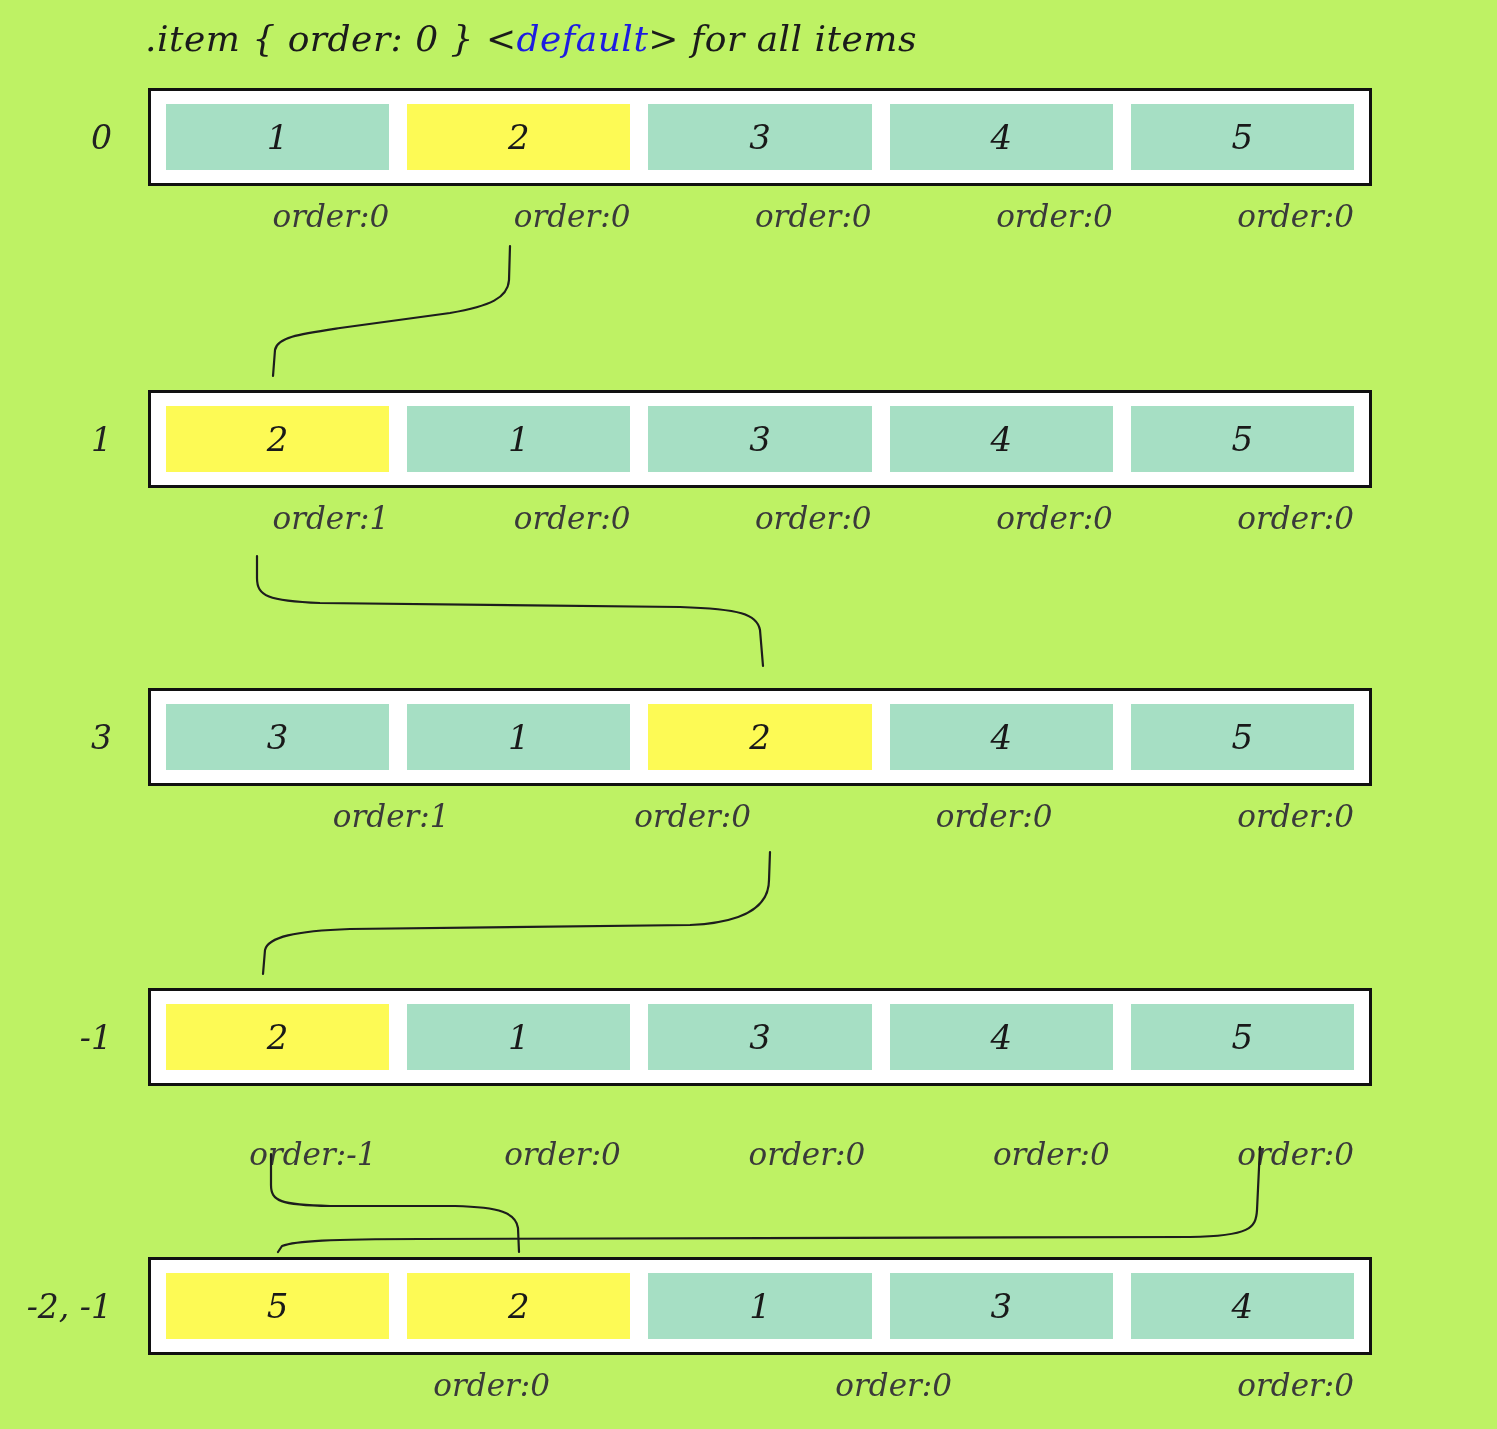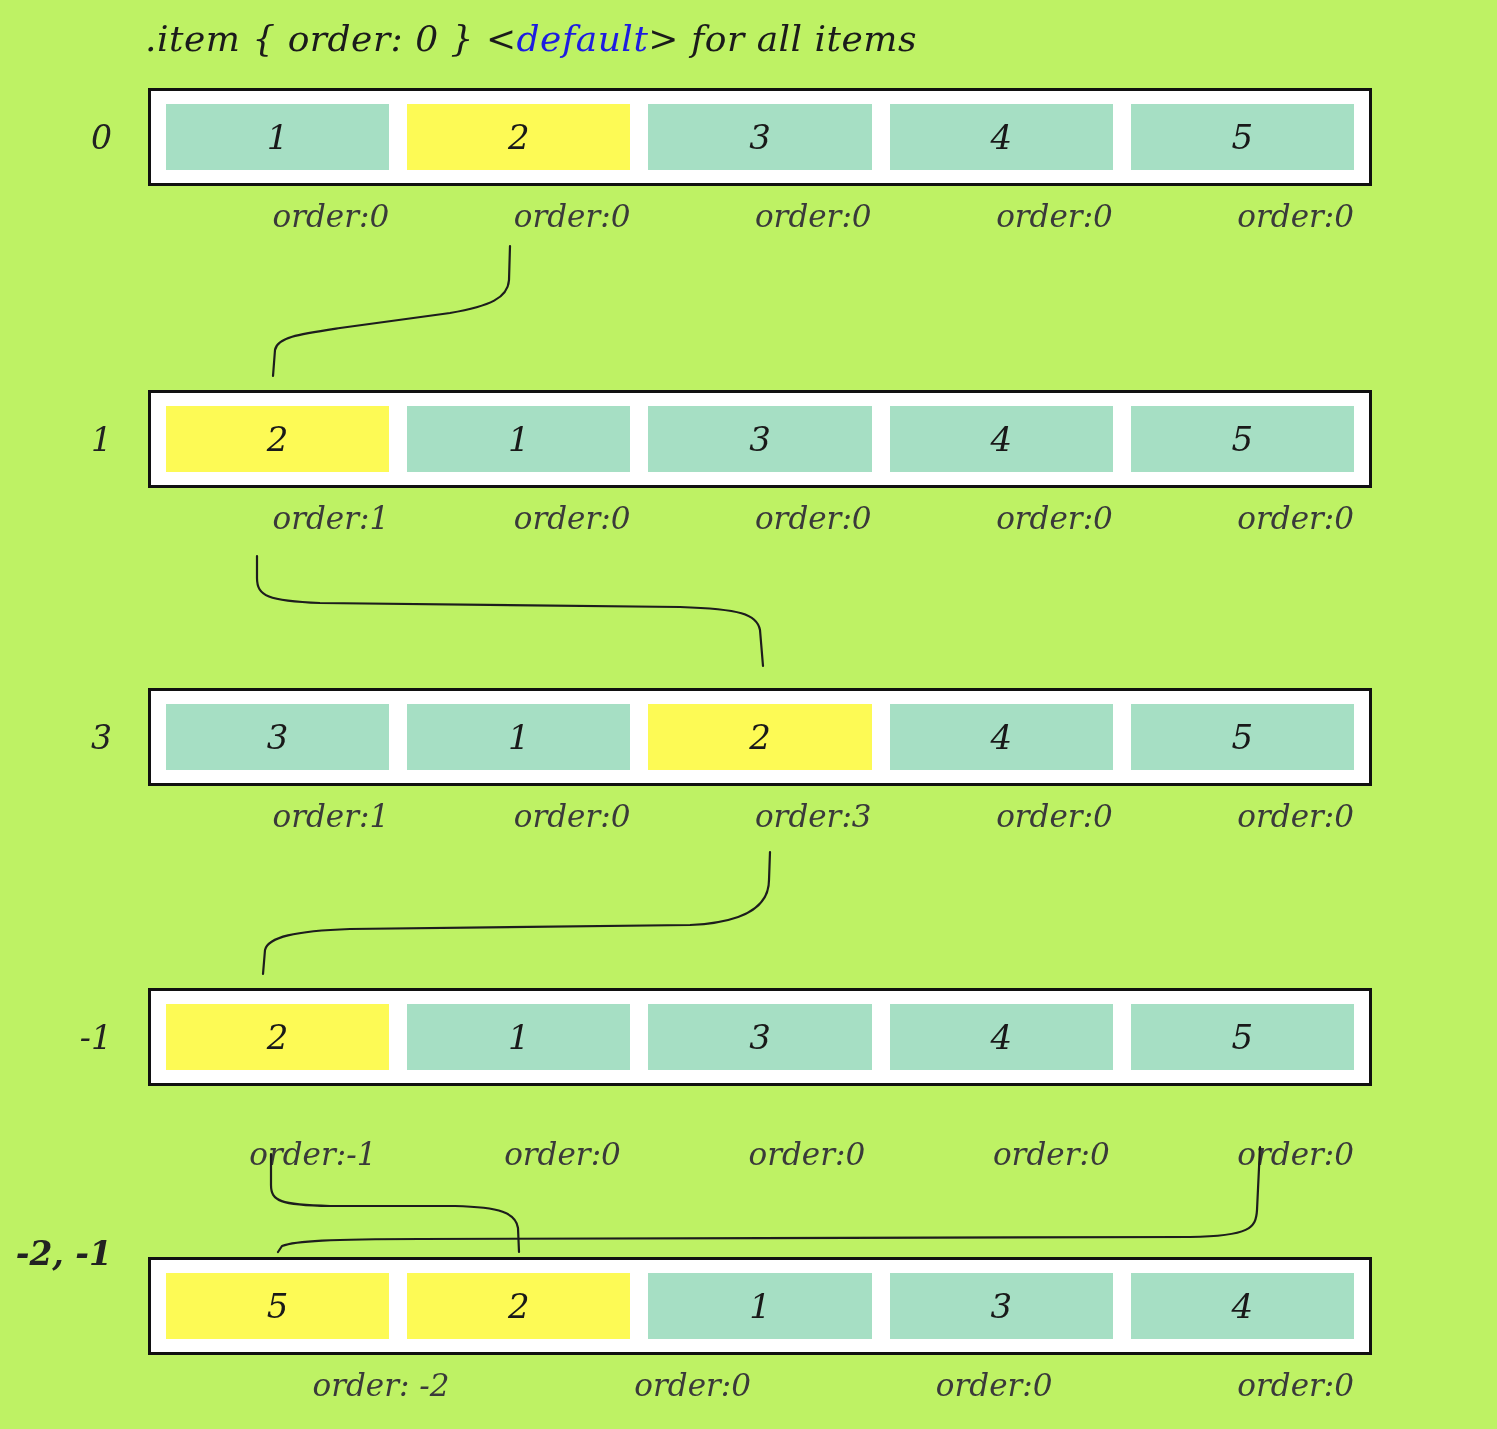--- a/index.html
+++ b/index.html
@@ -39,21 +39,21 @@
     font-size:31px;color:#3a3a3a;white-space:pre;
   }
   .row-label{
     position:absolute;left:0;width:112px;
     text-align:right;font-size:33px;color:#222;white-space:pre;
   }
   .r0c{top:88px;}  .r0o{top:198px;} .r0l{top:118px;}
   .r1c{top:390px;} .r1o{top:500px;} .r1l{top:420px;}
   .r2c{top:688px;} .r2o{top:798px;} .r2l{top:718px;}
   .r3c{top:988px;} .r3o{top:1136px;gap:34px;} .r3l{top:1018px;}
-  .r4c{top:1257px;} .r4o{top:1367px;} .r4l{top:1234px;font-weight:bold;}
+  .r4c{top:1257px;} .r4o{top:1367px;} .r4l{top:1287px;}
   .connectors{
     position:absolute;left:0;top:0;width:1497px;height:1429px;
     pointer-events:none;
   }
   .connectors path{
     fill:none;stroke:#1d1d1d;stroke-width:2.2;
     stroke-linecap:round;stroke-linejoin:round;
   }
 </style>
 </head>
@@ -99,21 +99,20 @@
   <div class="flex-container r2c">
     <div class="flex-item" style="background-color: rgb(166, 223, 196);">3</div>
     <div class="flex-item" style="background-color: rgb(166, 223, 196);">1</div>
     <div class="flex-item" style="background-color: rgb(253, 250, 85);">2</div>
     <div class="flex-item" style="background-color: rgb(166, 223, 196);">4</div>
     <div class="flex-item" style="background-color: rgb(166, 223, 196);">5</div>
   </div>
   <div class="orders-row r2o">
     <div class="order-label">order:1</div>
     <div class="order-label">order:0</div>
-    <div class="order-label">order:3</div>
     <div class="order-label">order:0</div>
     <div class="order-label">order:0</div>
   </div>
 
   <div class="row-label r3l">-1</div>
   <div class="flex-container r3c">
     <div class="flex-item" style="background-color: rgb(253, 250, 85);">2</div>
     <div class="flex-item" style="background-color: rgb(166, 223, 196);">1</div>
     <div class="flex-item" style="background-color: rgb(166, 223, 196);">3</div>
     <div class="flex-item" style="background-color: rgb(166, 223, 196);">4</div>
@@ -129,21 +128,20 @@
 
   <div class="row-label r4l">-2, -1</div>
   <div class="flex-container r4c">
     <div class="flex-item" style="background-color: rgb(253, 250, 85);">5</div>
     <div class="flex-item" style="background-color: rgb(253, 250, 85);">2</div>
     <div class="flex-item" style="background-color: rgb(166, 223, 196);">1</div>
     <div class="flex-item" style="background-color: rgb(166, 223, 196);">3</div>
     <div class="flex-item" style="background-color: rgb(166, 223, 196);">4</div>
   </div>
   <div class="orders-row r4o">
-    <div class="order-label">order: -2</div>
     <div class="order-label">order:0</div>
     <div class="order-label">order:0</div>
     <div class="order-label">order:0</div>
   </div>
 
   <svg class="connectors" viewBox="0 0 1497 1429">
     <path d="M 510 246 L 509 280 C 508 298 490 306 450 313 L 340 328 C 300 334 277 337 275 350 L 273 376"></path>
     <path d="M 257 556 L 257 578 C 257 596 268 601 320 603 L 680 607 C 740 609 757 614 760 630 L 763 666"></path>
     <path d="M 770 852 L 769 880 C 769 900 755 922 690 925 L 350 929 C 295 931 268 937 265 950 L 263 974"></path>
     <path d="M 271 1154 L 271 1185 C 271 1201 280 1205 330 1206 L 455 1206 C 500 1207 516 1213 518 1228 L 519 1252"></path>

